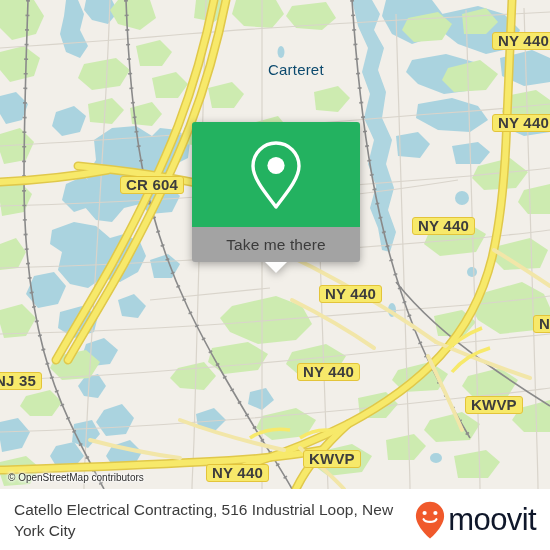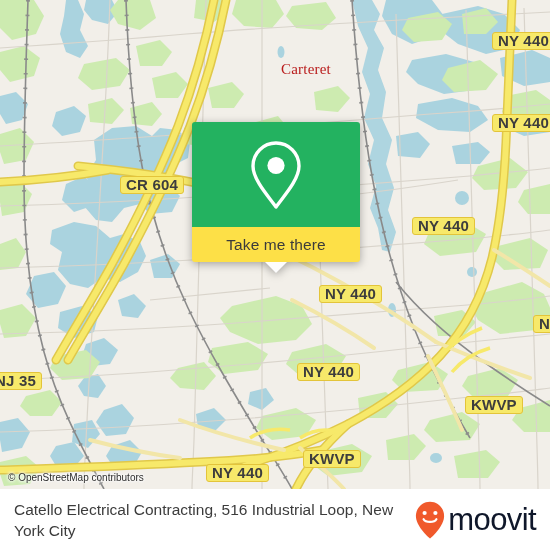--- a/index.html
+++ b/index.html
@@ -22,27 +22,26 @@
     left: 0; top: 0;
     width: 550px;
     height: 489px;
     overflow: hidden;
     background: #f2efe9;
   }
   #map-svg { position:absolute; left:0; top:0; }
 
   .map-label-city {
     position: absolute;
-    color: #b91c1c;
+    color: #0c4a6e;
     font-size: 15px;
-    font-family: Liberation Serif, serif;
+    font-family: Liberation Sans, sans-serif;
     letter-spacing: 0.2px;
     white-space: nowrap;
     text-shadow: 0 0 3px #f2efe9, 0 0 3px #f2efe9, 0 0 3px #f2efe9, 1px 1px 2px #f2efe9;
-    margin-left: 13px;
   }
 
   .shield {
     position: absolute;
     background: #f7e96a;
     border: 1.6px solid #e3c43a;
     border-radius: 3px;
     color: #3d3d3d;
     font-size: 15px;
     font-weight: bold;
@@ -76,21 +75,21 @@
   #popup-head {
     height: 105px;
     background: #23b260;
     border-radius: 3px 3px 0 0;
     display: flex;
     align-items: center;
     justify-content: center;
   }
   #popup-foot {
     height: 35px;
-    background: #fde047;
+    background: #a3a3a3;
     border-radius: 0 0 3px 3px;
     display: flex;
     align-items: center;
     justify-content: center;
     position: relative;
   }
   #popup-foot-label {
     font-size: 15.5px;
     color: #3b3b3b;
     font-family: "Liberation Sans", sans-serif;

